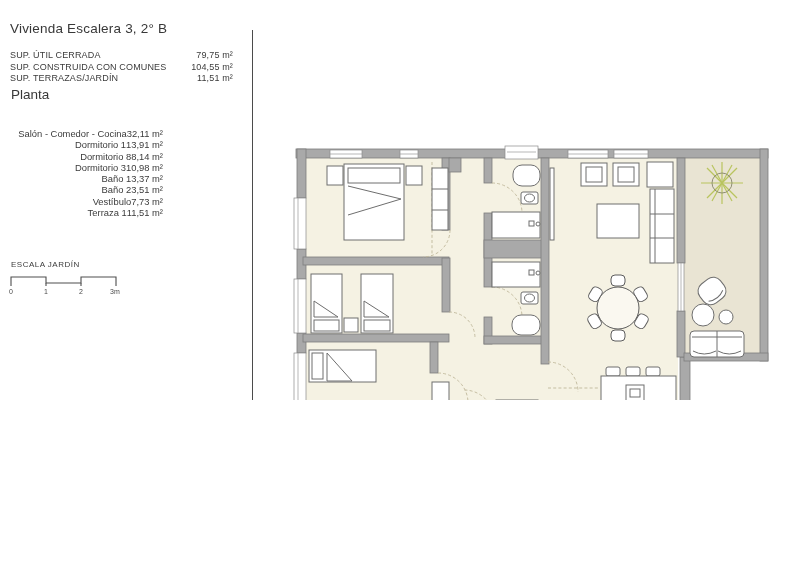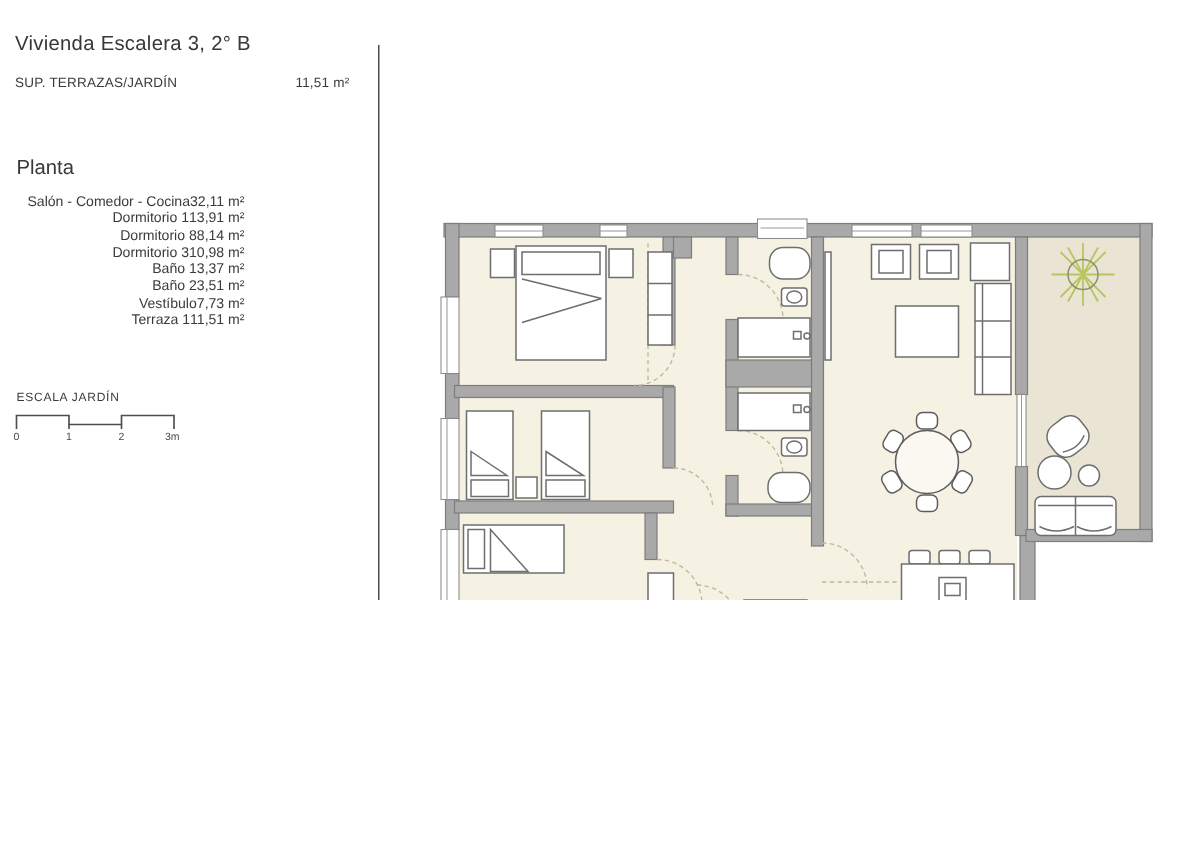--- a/index.html
+++ b/index.html
@@ -2,21 +2,21 @@
 <html><head>
 <meta charset="utf-8">
 <style>
   html,body{margin:0;padding:0;background:#ffffff;}
   .page{position:relative;width:800px;height:400px;background:#fff;overflow:hidden;
         font-family:"Liberation Sans",sans-serif;color:#3b3b3b;}
   .abs{position:absolute;}
   .title{left:10px;top:21px;font-size:13.5px;letter-spacing:.2px;color:#383838;}
   .summary{left:10px;top:50px;width:223px;}
   .srow{display:flex;justify-content:space-between;font-size:9px;line-height:11.5px;letter-spacing:.15px;}
-  .planta-h{left:11px;top:104px;font-size:13.5px;color:#383838;}
+  .planta-h{left:11px;top:87px;font-size:13.5px;color:#383838;}
   .rooms{left:13px;top:128px;width:150px;}
   .rrow{display:flex;justify-content:flex-end;font-size:9.4px;line-height:11.3px;}
   .scale-h{left:11px;top:260px;font-size:8px;letter-spacing:.5px;}
   .scalebar{left:10px;top:274px;}
   .tick{position:absolute;top:288px;font-size:7px;color:#4a4a4a;}
   .divider{left:252px;top:30px;width:1px;height:515px;background:#4b4b4b;}
   .plan{left:288px;top:138px;width:492px;height:342px;}
   .photo{left:10px;top:400px;width:228px;height:153px;}
   .watermark{left:332px;top:248px;width:240px;text-align:center;font-size:41px;font-weight:bold;
              letter-spacing:-1px;color:#faf8ef;
@@ -25,20 +25,28 @@
              pointer-events:none;}
 </style>
 </head>
 <body>
 
 <div class="page">
 
   <div class="abs title">Vivienda Escalera 3, 2° B</div>
 
   <div class="abs summary">
+    <div class="srow">
+      <span>SUP. ÚTIL CERRADA</span>
+      <span>79,75 m²</span>
+    </div>
+    <div class="srow">
+      <span>SUP. CONSTRUIDA CON COMUNES</span>
+      <span>104,55 m²</span>
+    </div>
     <div class="srow">
       <span>SUP. TERRAZAS/JARDÍN</span>
       <span>11,51 m²</span>
     </div>
   </div>
 
   <div class="abs planta-h">Planta</div>
 
   <div class="abs rooms">
     <div class="rrow">

